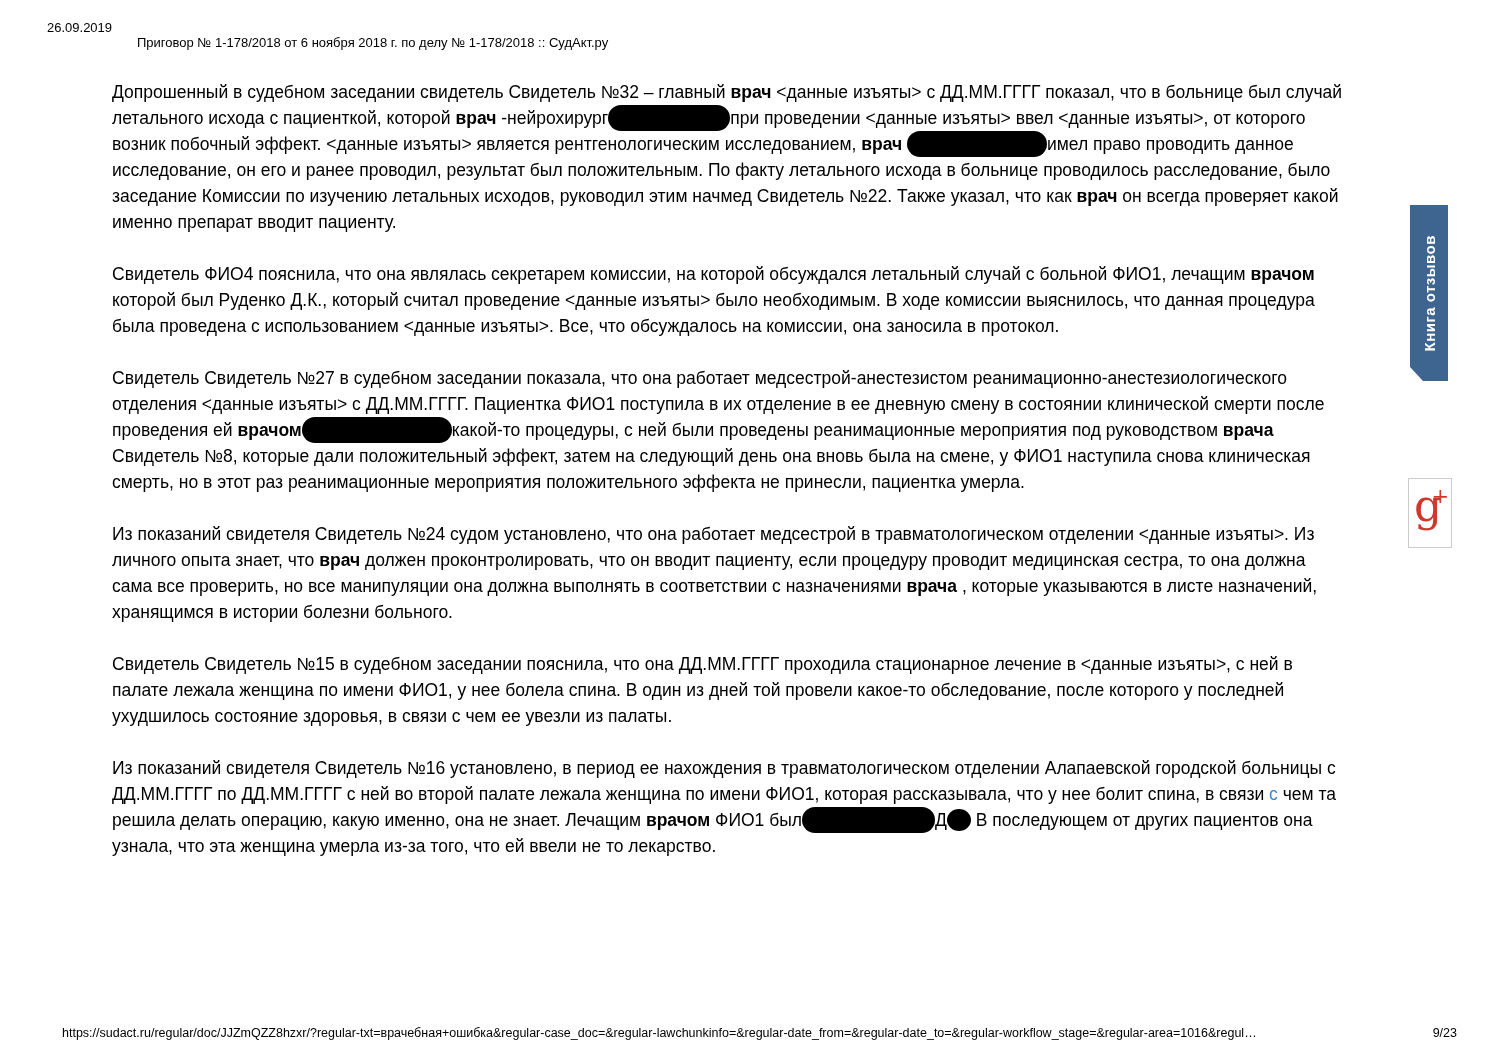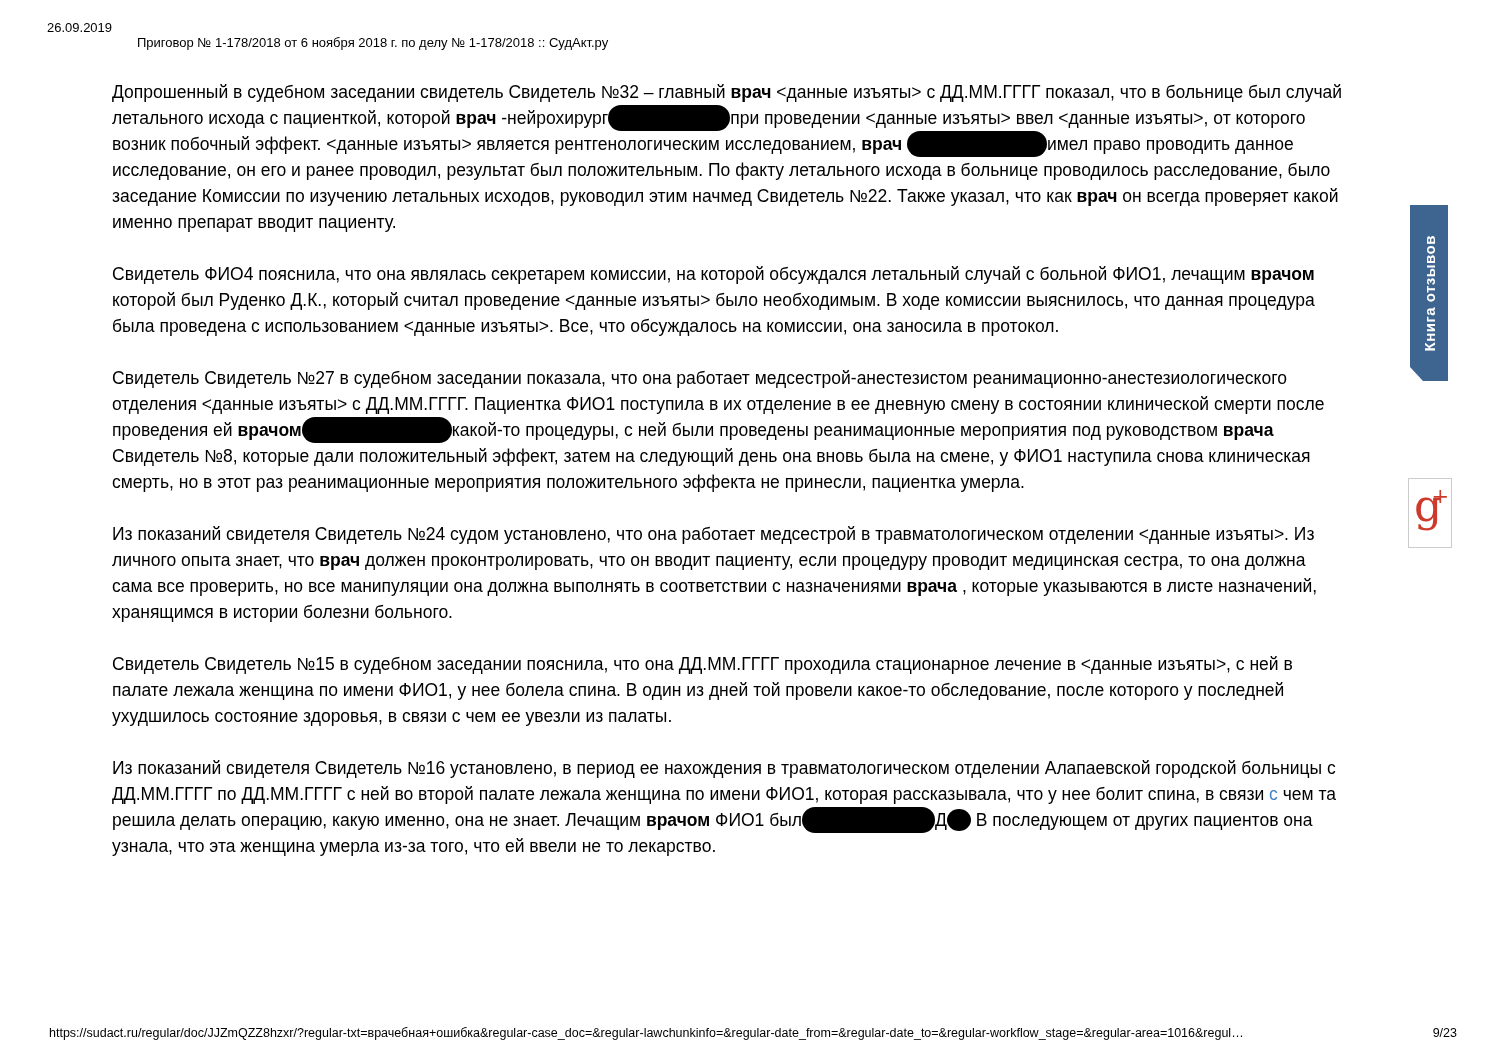--- a/index.html
+++ b/index.html
@@ -69,21 +69,21 @@
   }
   .gplus .plus {
     font-family:"DejaVu Serif", serif;
     color:var(--gplus-red,#cd3a2c);
     font-size:21px; line-height:1;
     position:absolute; top:7px; right:2px;
   }
 
   
   .print-footer {
-    position:absolute; left:49px; right:43px; bottom:20px;
+    position:absolute; left:62px; right:43px; bottom:20px;
     display:flex; justify-content:space-between; align-items:baseline;
     font-size:12.5px; color:#000;
   }
   .print-footer .url { white-space:nowrap; overflow:hidden; max-width:1360px; }
   .print-footer .page { flex:0 0 auto; margin-left:0; }
 </style>
 </head>
 <body>
 
 <div class="print-header">

